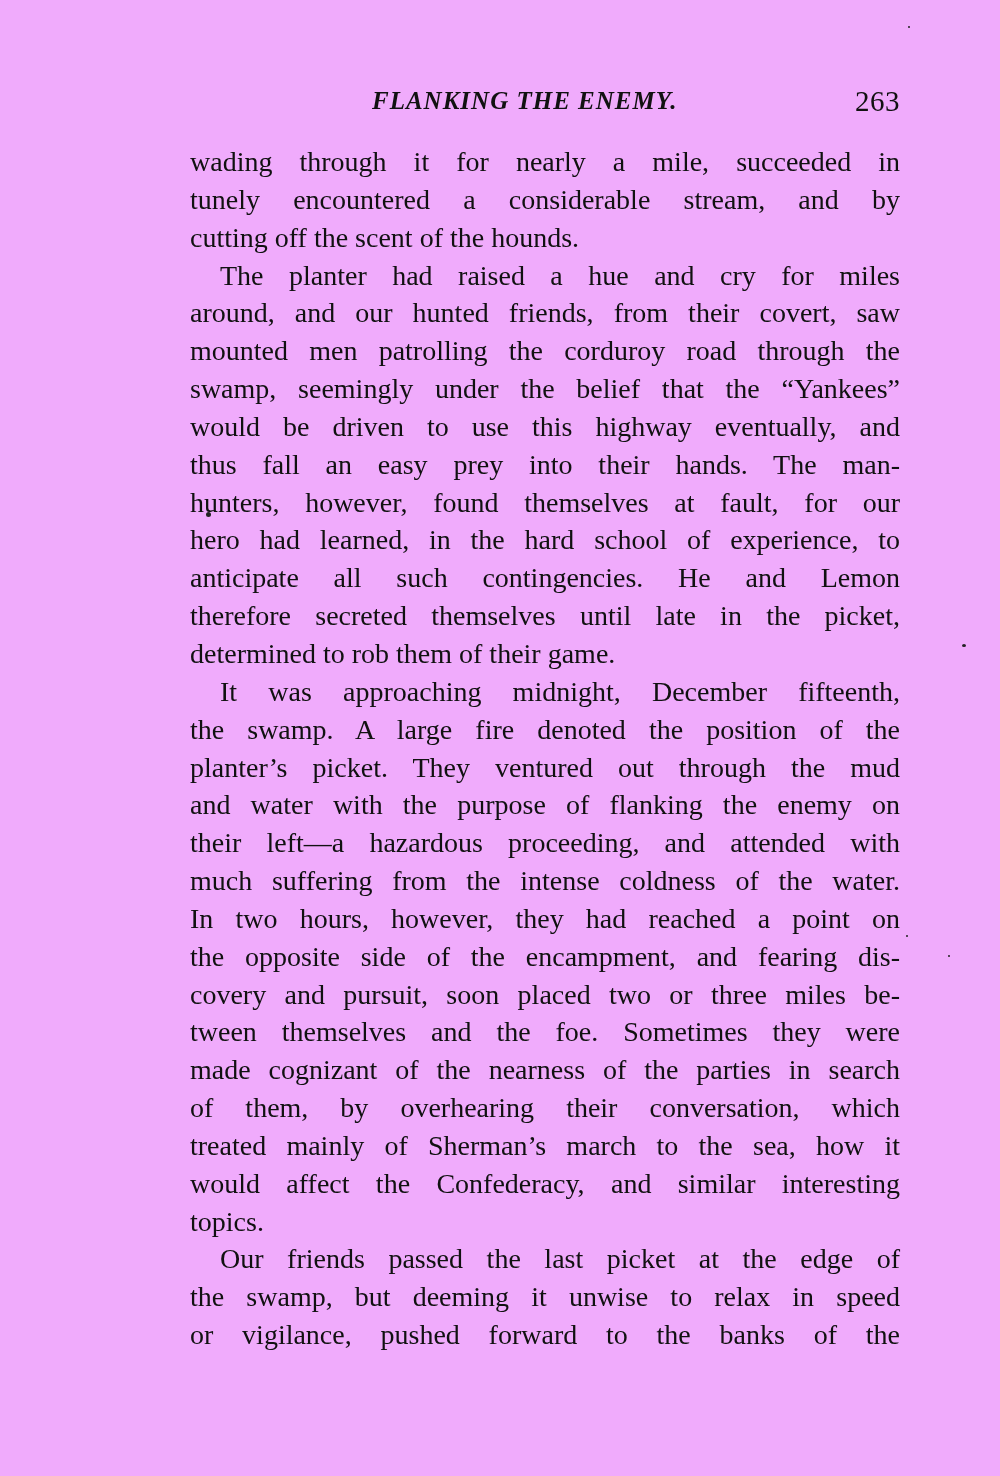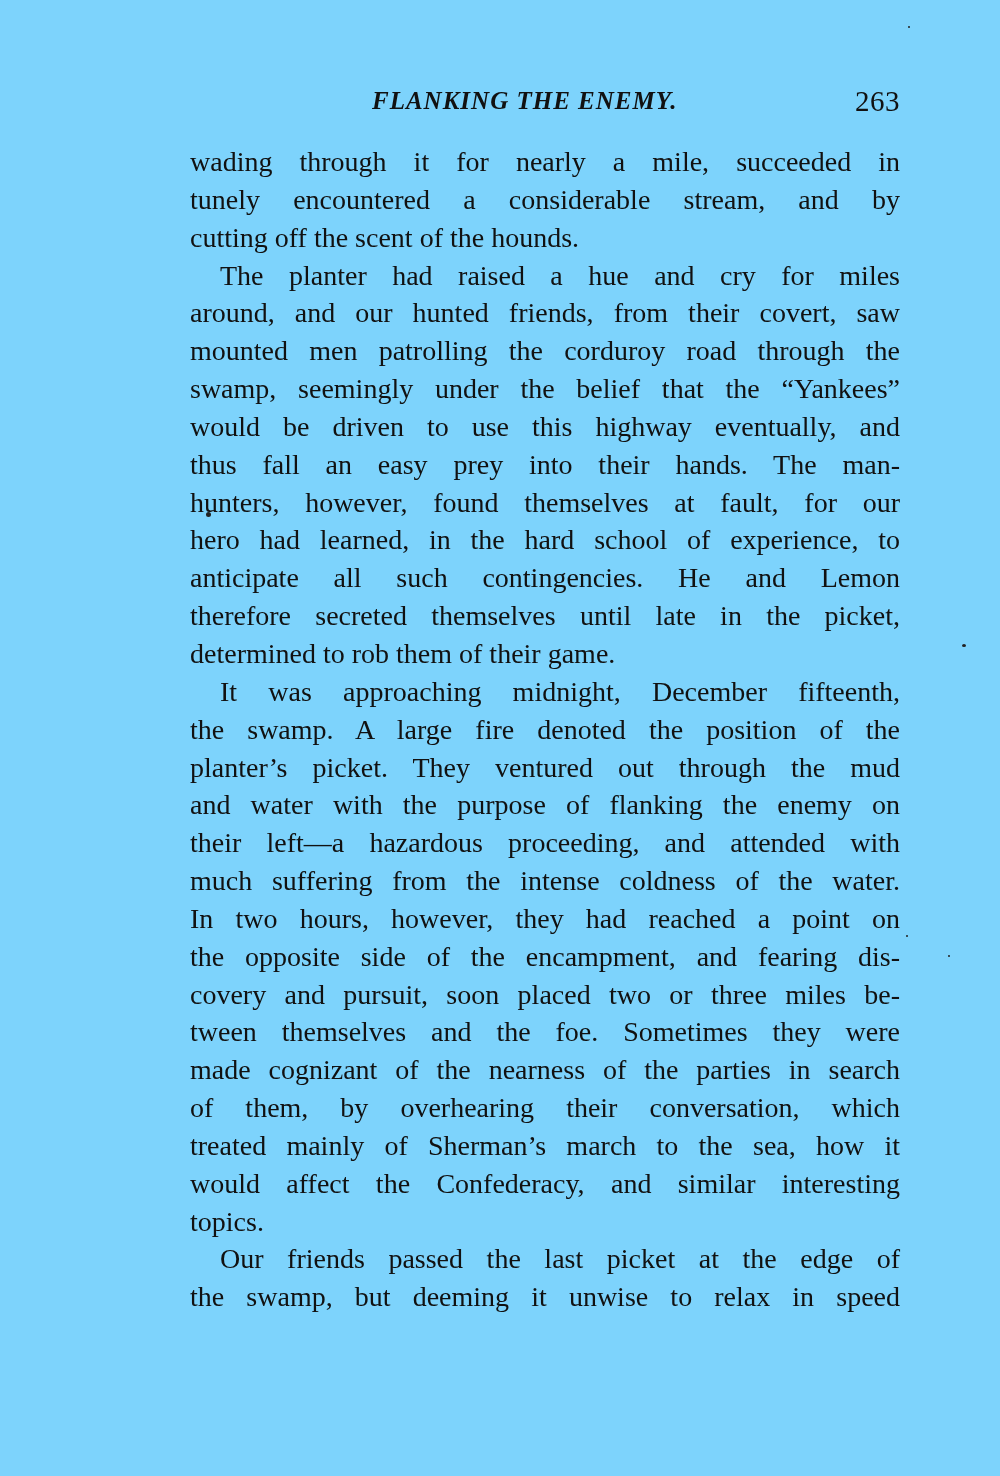--- a/index.html
+++ b/index.html
@@ -14,21 +14,21 @@
       overflow: hidden;
       font-family: "Liberation Serif", "DejaVu Serif", serif;
       color: #111111;
     }
     .page {
       position: absolute;
       left: 0;
       top: 0;
       width: 1000px;
       height: 1476px;
-      background: #7dd3fc;
+      background: #f0abfc;
     }
     .running-head {
       position: absolute;
       top: 84px;
       left: 190px;
       width: 710px;
       height: 40px;
     }
     .running-title {
       position: absolute;
@@ -123,20 +123,21 @@
       <span class="line">made cognizant of the nearness of the parties in search</span>
       <span class="line">of them, by overhearing their conversation, which</span>
       <span class="line">treated mainly of Sherman’s march to the sea, how it</span>
       <span class="line">would affect the Confederacy, and similar interesting</span>
       <span class="line last">topics.</span>
     </div>
 
     <div>
       <span class="line indent">Our friends passed the last picket at the edge of</span>
       <span class="line">the swamp, but deeming it unwise to relax in speed</span>
+      <span class="line">or vigilance, pushed forward to the banks of the</span>
     </div>
 
   </div>
 
   <span class="speck" style="left:908px;top:26px;width:2px;height:2px;"></span>
   <span class="speck" style="left:962px;top:644px;width:4px;height:3px;"></span>
   <span class="speck" style="left:906px;top:935px;width:2px;height:2px;"></span>
   <span class="speck" style="left:948px;top:955px;width:2px;height:2px;"></span>
   <span class="speck" style="left:206px;top:512px;width:5px;height:5px;"></span>
 

